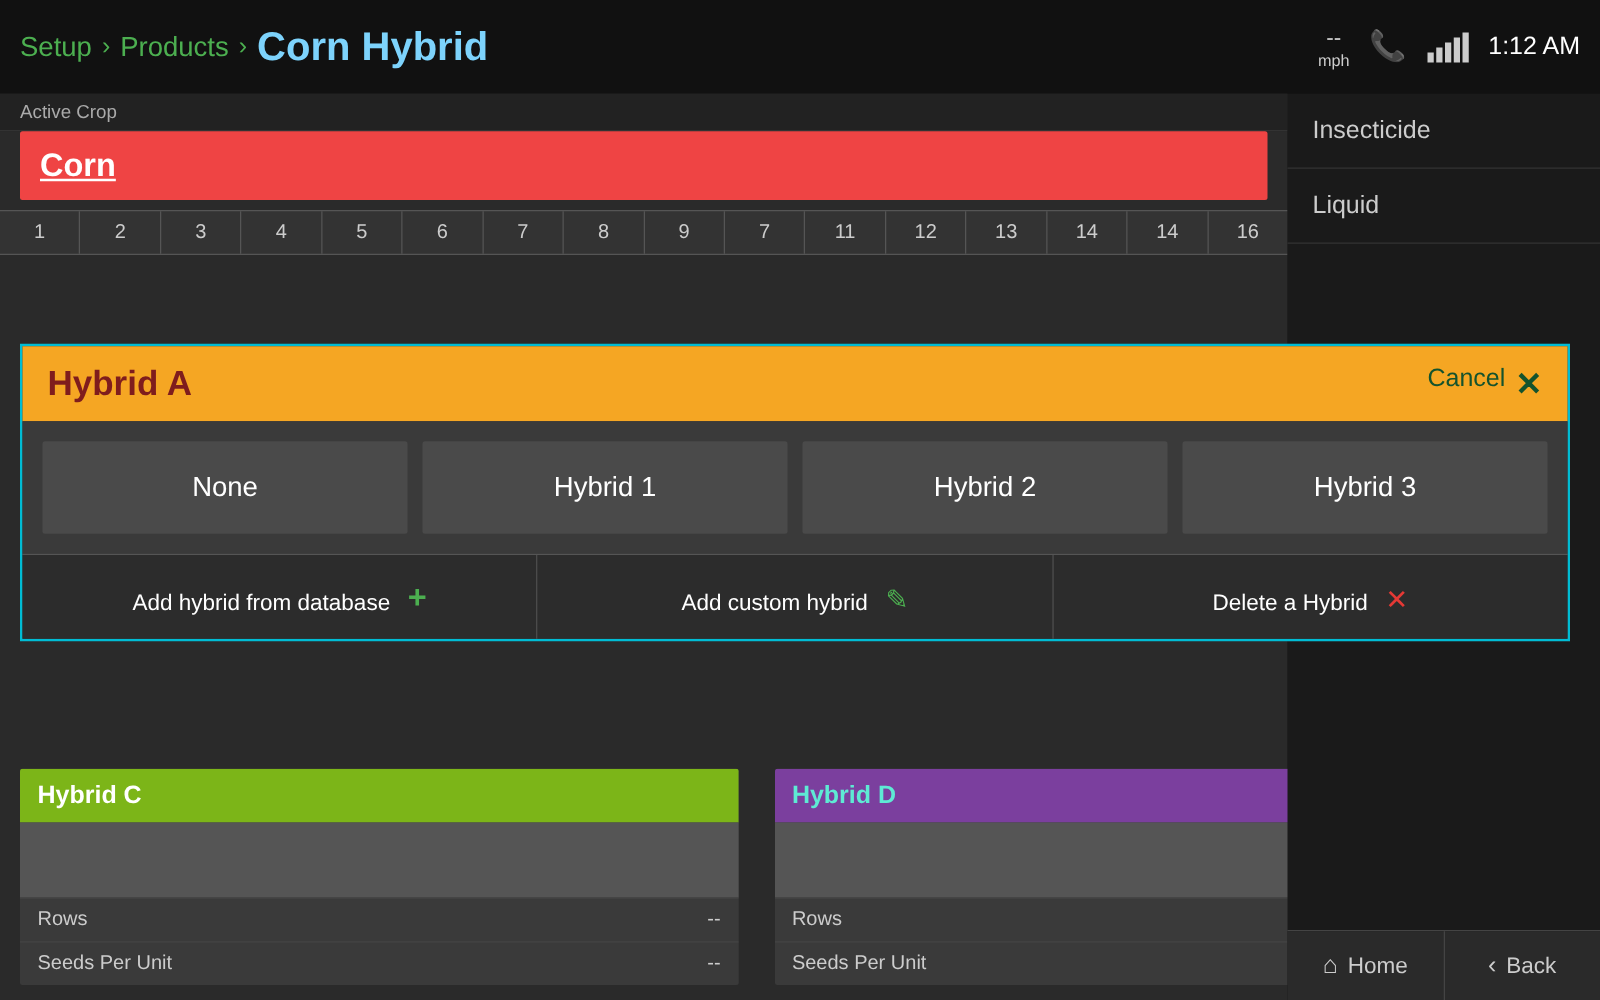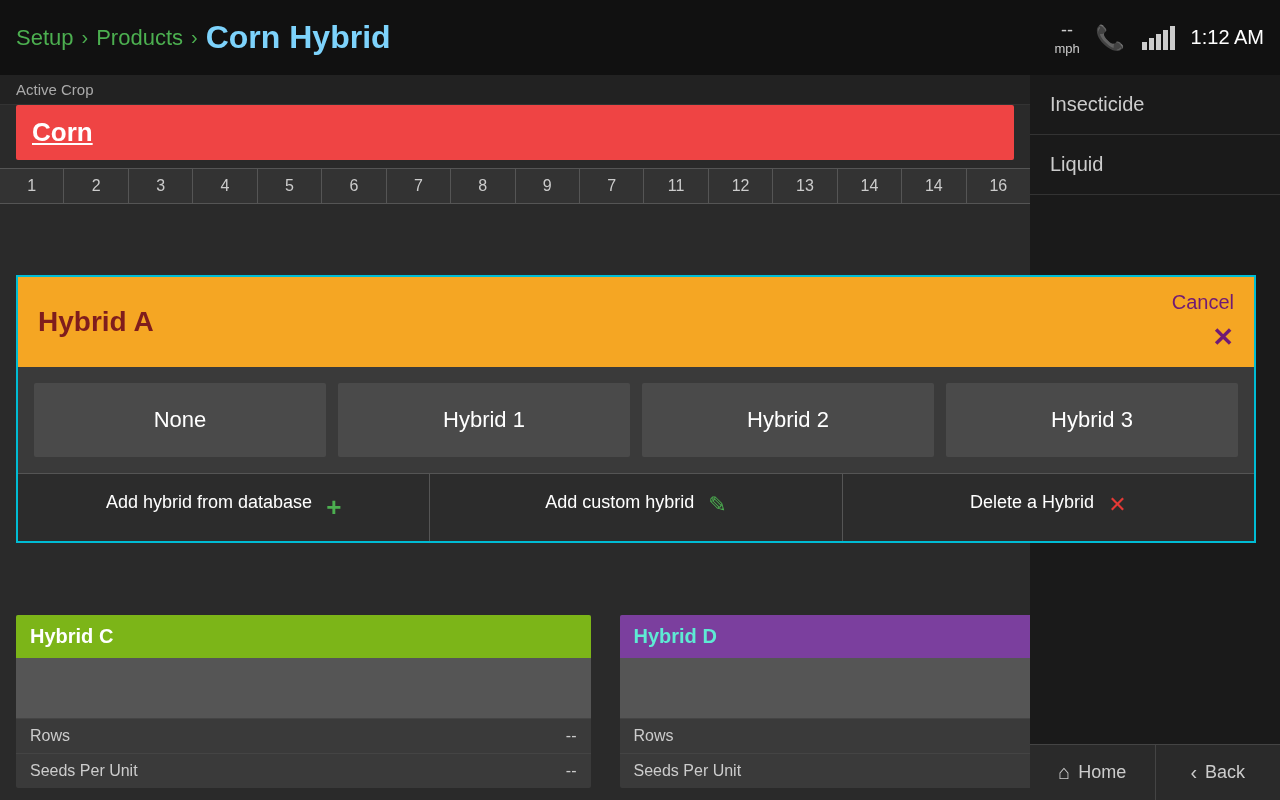--- a/index.html
+++ b/index.html
@@ -154,27 +154,26 @@
       align-items: center;
       justify-content: space-between;
     }
     .modal-title {
       color: #7f1d1d;
       font-size: 28px;
       font-weight: bold;
     }
     .modal-cancel {
       display: flex;
-      align-items: flex-end;
+      align-items: flex-start;
       gap: 8px;
-      color: #701a75;
+      color: #14532d;
       font-size: 20px;
       font-weight: 500;
       cursor: pointer;
-      flex-direction: column;
     }
     .modal-cancel-x {
       font-size: 26px;
       font-weight: bold;
     }
 
     .modal-options {
       display: flex;
       gap: 12px;
       padding: 16px;
@@ -192,21 +191,21 @@
       border: none;
     }
 
     .modal-actions {
       display: flex;
       border-top: 1px solid #555;
     }
     .modal-action {
       flex: 1;
       display: flex;
-      align-items: flex-start;
+      align-items: flex-end;
       justify-content: center;
       gap: 14px;
       padding: 18px 10px;
       color: #fff;
       font-size: 18px;
       cursor: pointer;
       border-right: 1px solid #555;
       background: #2c2c2c;
     }
     .modal-action:last-child { border-right: none; }

